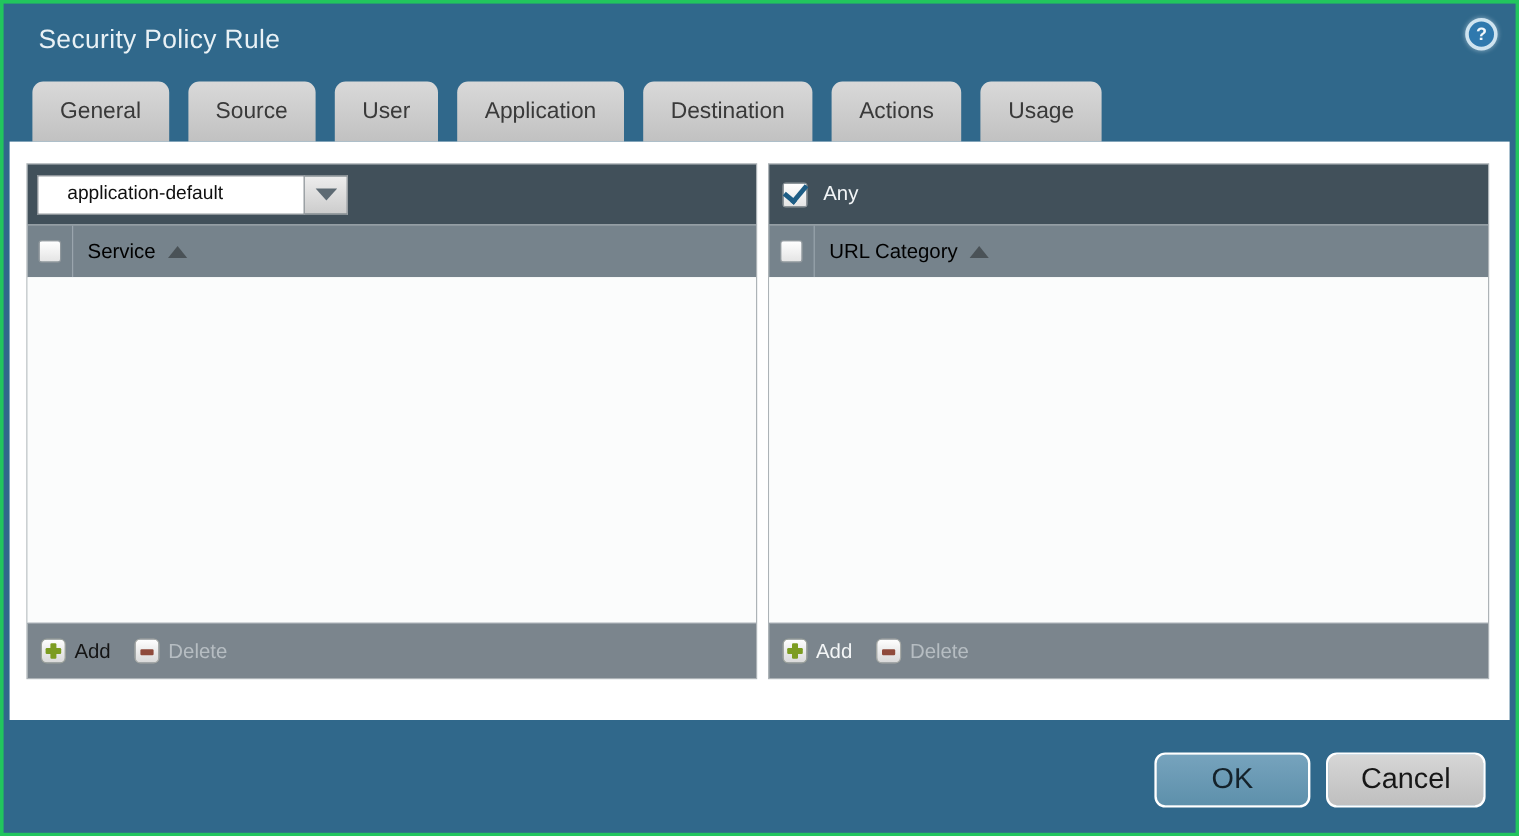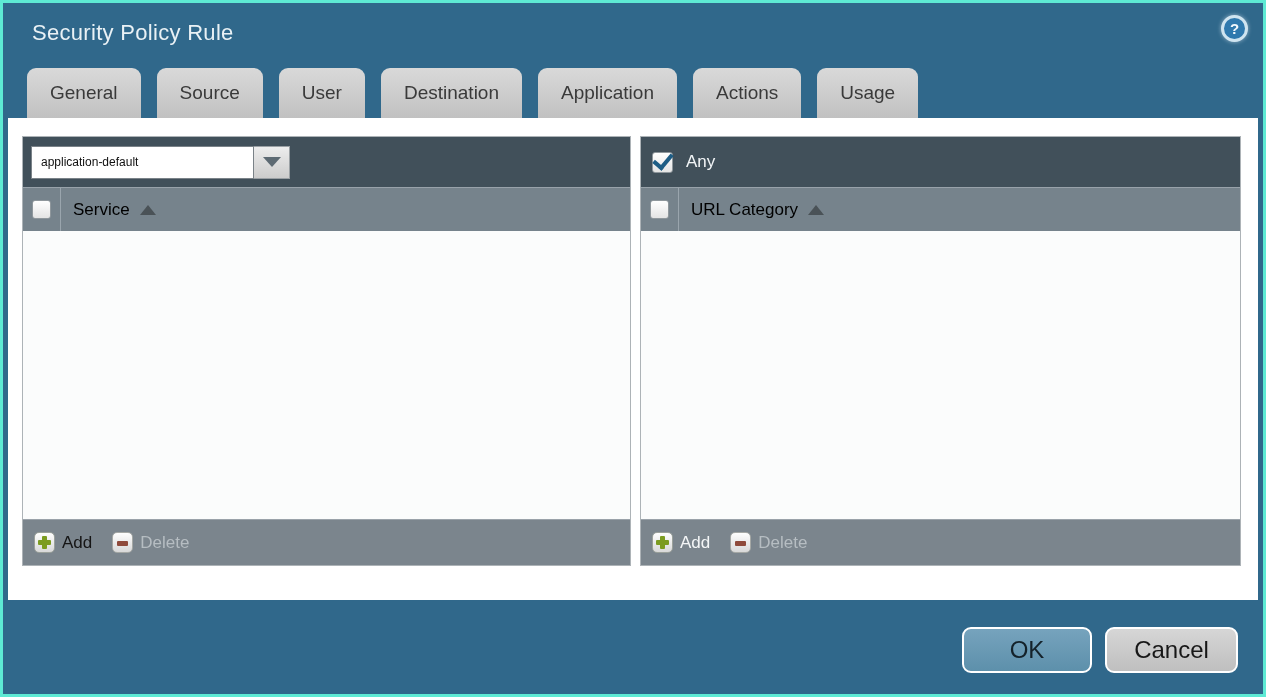--- a/index.html
+++ b/index.html
@@ -1,19 +1,19 @@
 <!DOCTYPE html>
 <html><head>
 <meta charset="utf-8">
 <style>
   * { margin:0; padding:0; box-sizing:border-box; }
   html,body { background:#222; }
   .screen{
     position:relative; width:1266px; height:697px;
-    background:#30688B; border:3px solid #5eead4;
+    background:#30688B; border:3px solid #22c55e;
     font-family:"Liberation Sans", sans-serif; overflow:hidden;
   }
   .dialog-title{
     position:absolute; left:29px; top:17px;
     font-size:22px; font-weight:400; color:#E9F1F5; letter-spacing:.3px;
   }
   .help-icon{
     position:absolute; right:15px; top:12px; width:27px; height:27px;
     border-radius:50%; background:#2F79AE; border:3px solid #CFE4F0;
     color:#F2F8FC; font-size:15px; font-weight:700;
@@ -68,21 +68,21 @@
     display:flex; align-items:center; cursor:pointer;
   }
   .sort-asc{
     width:0; height:0; margin-left:10px;
     border-left:8px solid transparent; border-right:8px solid transparent;
     border-bottom:10px solid #4A5257;
   }
   .dropdown{ display:flex; height:33px; }
   .dropdown-value{
     width:223px; background:#FFFFFF; border:1px solid #7A8288;
-    font-size:12px; color:#101010; display:flex; align-items:center; padding:0 9px;
+    font-size:16px; color:#101010; display:flex; align-items:center; padding:0 24px;
     cursor:text;
   }
   .dropdown-btn{
     width:36px; background:linear-gradient(#ededed,#cccccc);
     border:1px solid #9AA0A4; border-left:none;
     display:flex; align-items:center; justify-content:center; cursor:pointer;
   }
   .chevron-down{
     width:0; height:0;
     border-left:9px solid transparent; border-right:9px solid transparent;
@@ -123,22 +123,22 @@
 
 <div class="screen">
 
   <div class="dialog-title">Security Policy Rule</div>
   <div class="help-icon">?</div>
 
   <div class="tabs">
     <div class="tab">General</div>
     <div class="tab">Source</div>
     <div class="tab">User</div>
+    <div class="tab">Application</div>
     <div class="tab">Destination</div>
-    <div class="tab">Application</div>
     <div class="tab">Actions</div>
     <div class="tab">Usage</div>
   </div>
 
   <div class="content">
 
     <div class="panel panel-left">
       <div class="panel-top">
         <div class="dropdown">
           <div class="dropdown-value">application-default</div>

